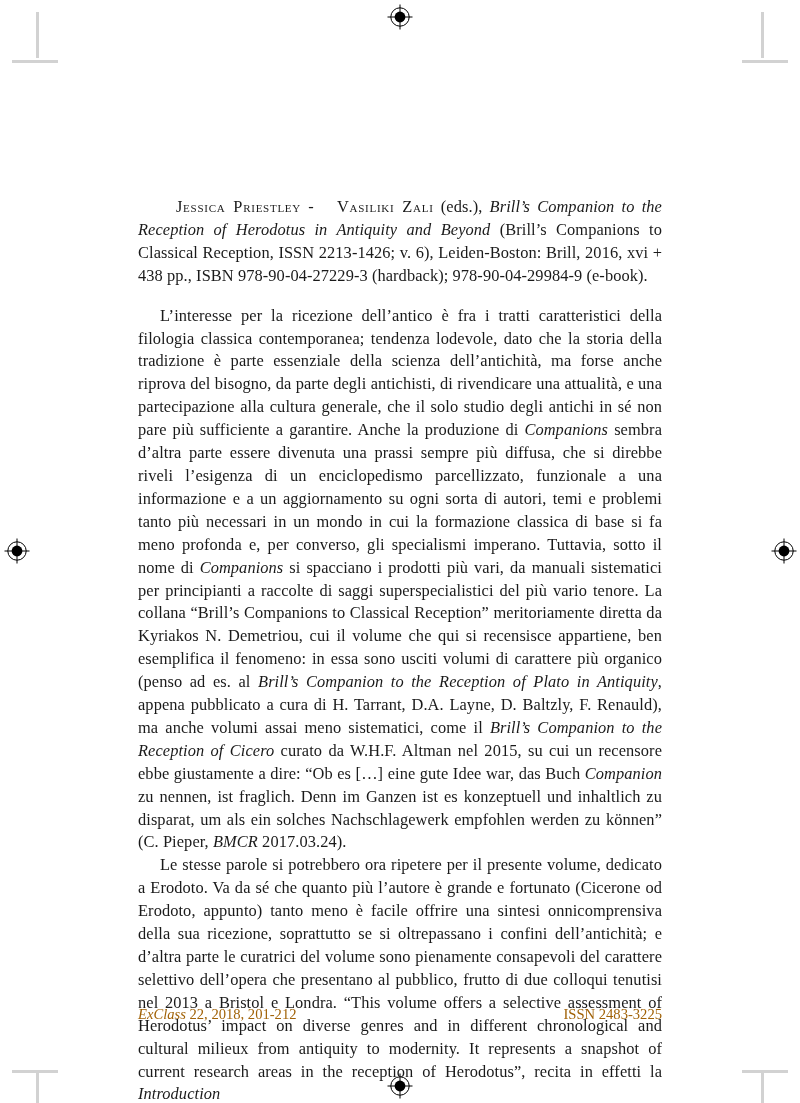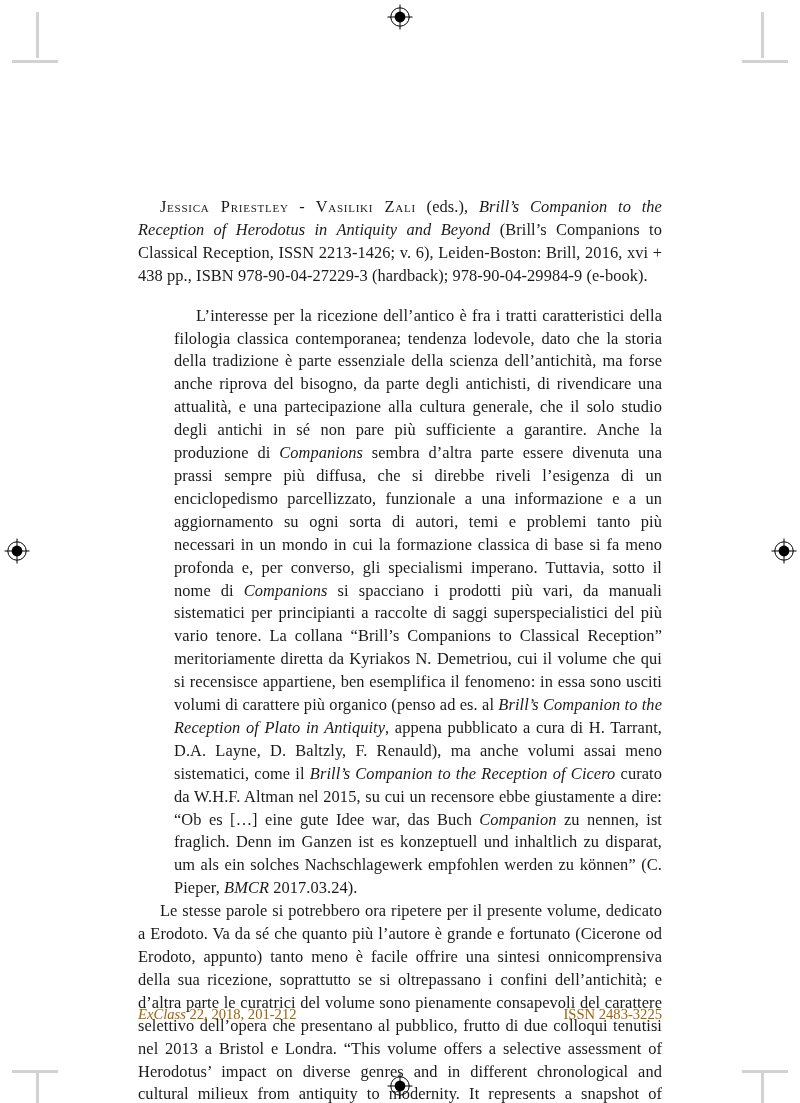--- a/index.html
+++ b/index.html
@@ -48,26 +48,27 @@
     line-height: 22.9px;
     letter-spacing: 0.005em;
     hyphens: none;
   }
   p.para + p.para { margin-top: 0; }
 
   p.headref {
     text-indent: 22px;
     margin-bottom: 17px;
   }
-  p.body-first { text-indent: 22px; margin-left: 36px; }
+  p.body-first { text-indent: 22px; }
   p.body-cont  { text-indent: 22px; }
 
   .sc {
     font-variant: small-caps;
     letter-spacing: 0.045em;
+    margin-left: 16px;
   }
   .it { font-style: italic; }
 
   
   .footer {
     position: absolute;
     left: 138px;
     top: 1006px;
     width: 524px;
     display: flex;

